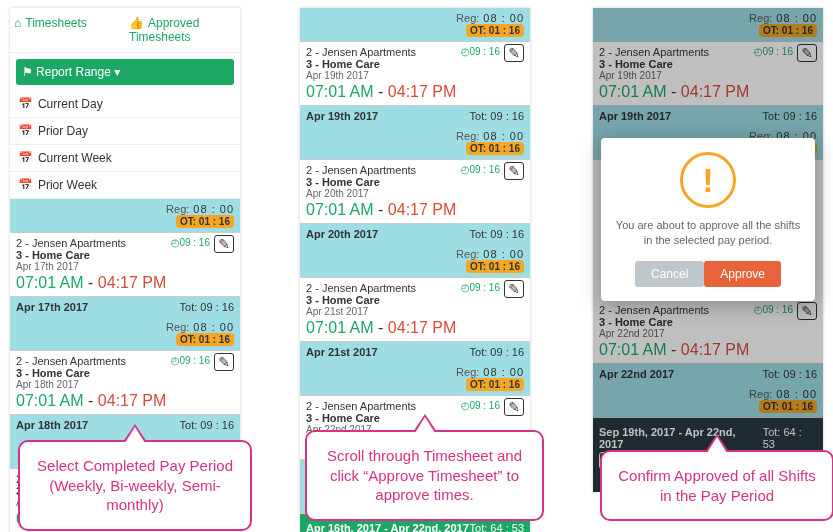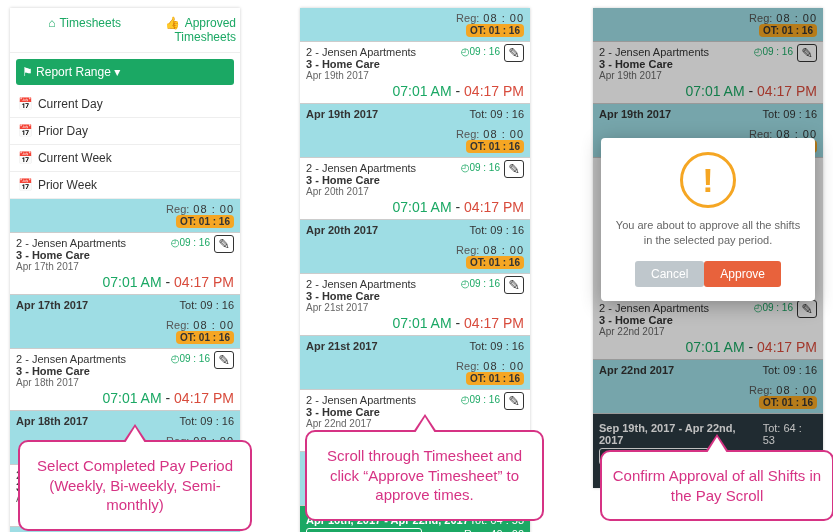--- a/index.html
+++ b/index.html
@@ -1,40 +1,40 @@
 <!DOCTYPE html>
 <html><head>
 <meta charset="utf-8">
 <style>
 body{margin:0;font-family:Arial,Helvetica,sans-serif;font-size:11px;background:#fff;color:#333;width:833px;height:532px;position:relative;overflow:hidden}
 .col{position:absolute;top:0;width:230px;background:#fff;box-shadow:0 0 3px rgba(0,0,0,.2)}
 .c1{left:10px;top:8px}
 .c2{left:300px;top:8px}
 .c3{left:593px;top:8px}
 .tabs{display:flex;border-bottom:1px solid #eee}
-.tab{flex:1;text-align:right;padding:8px 4px;font-size:12px}
+.tab{flex:1;text-align:left;padding:8px 4px;font-size:12px}
 .tab.green{color:#1ba864}
 .tab .ic{margin-right:4px}
 .btn-range{background:#1ba864;color:#fff;margin:6px;border-radius:3px;padding:6px;text-align:left;font-size:12px}
 .menu-item{padding:6px 8px;border-bottom:1px solid #eee;font-size:12px;color:#333}
 .menu-item .cal{margin-right:5px}
 .bluerow{background:#9edde4}
 .row{border-bottom:1px solid #ccc;padding:4px 6px;position:relative}
 .reg{display:flex;justify-content:flex-end;gap:4px}
 .reg .lbl{color:#555}
 .reg .val{color:#333;letter-spacing:1px}
 .ot{display:flex;justify-content:flex-end}
 .ot .pill{background:#f5a623;color:#333;font-weight:bold;padding:1px 4px;border-radius:4px;font-size:10px}
 .care{background:#fff}
 .care .line1{font-weight:normal;font-size:11px}
 .care .line2{font-weight:bold;font-size:11px}
 .care .date{color:#666;font-size:10px}
 .care .clock{position:absolute;right:30px;top:4px;color:#1ba864;font-size:10px}
 .care .edit{position:absolute;right:6px;top:2px;font-size:14px;border:1px solid #333;border-radius:3px;padding:0 3px}
-.times{text-align:right;font-size:14px;margin-top:2px}
+.times{font-size:16px;margin-top:2px}
 .times .in{color:#1ba864}
 .times .out{color:#d84b3c}
 .daterow{background:#9edde4;padding:4px 6px;display:flex;justify-content:space-between;font-size:11px}
 .summary{background:#1ba864;color:#fff;padding:6px}
 .summary.dark{background:#2b3a42}
 .summary .srow{display:flex;justify-content:space-between;font-size:11px;margin:2px 0}
 .approve-btn{border:1px solid #fff;border-radius:3px;padding:2px 6px;display:inline-block;font-size:10px;color:#fff}
 .summary .otpill{background:#f5a623;color:#333;font-weight:bold;padding:1px 4px;border-radius:2px;font-size:10px}
 .callout{position:absolute;border:2px solid #d63384;border-radius:10px;padding:14px 10px;color:#d63384;font-size:15px;text-align:center;line-height:1.3;background:#fff}
 .callout::before{content:"";position:absolute;top:-18px;left:50%;margin-left:-12px;width:0;height:0;border-left:12px solid transparent;border-right:12px solid transparent;border-bottom:18px solid #d63384}
@@ -312,13 +312,13 @@
   <p>You are about to approve all the shifts in the selected pay period.</p>
   <div class="btns">
    <div class="b cancel">Cancel</div>
    <div class="b ok">Approve</div>
   </div>
  </div>
 </div>
 
 <div class="callout" style="left:18px;top:440px;width:210px">Select Completed Pay Period (Weekly, Bi-weekly, Semi-monthly)</div>
 <div class="callout" style="left:305px;top:430px;width:215px">Scroll through Timesheet and click “Approve Timesheet” to approve times.</div>
-<div class="callout" style="left:600px;top:450px;width:210px">Confirm Approval of all Shifts in the Pay Scroll</div>
+<div class="callout" style="left:600px;top:450px;width:210px">Confirm Approved of all Shifts in the Pay Period</div>
 
 </body></html>

